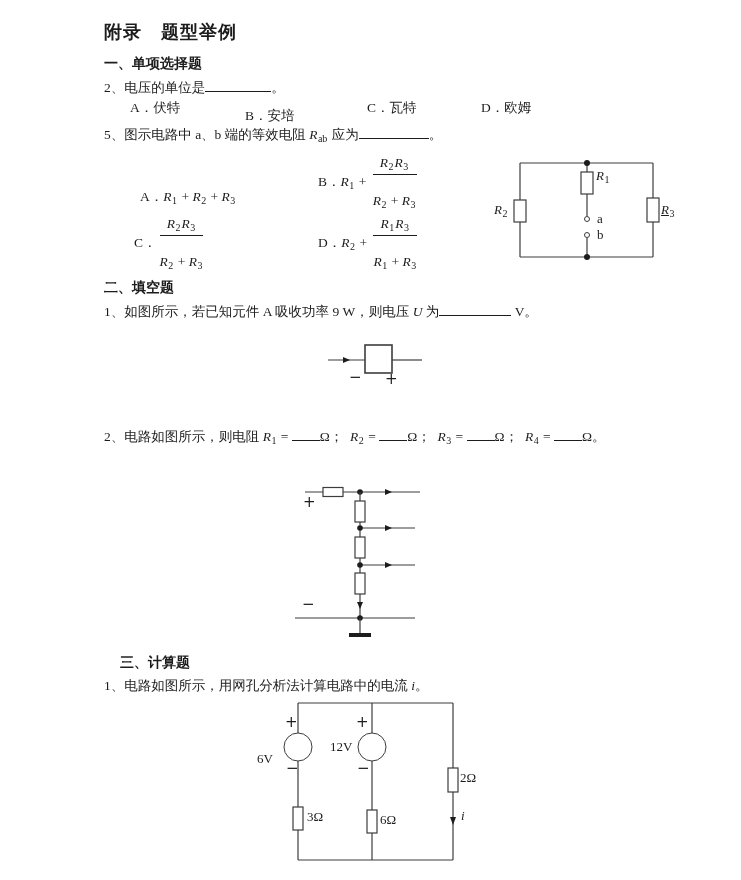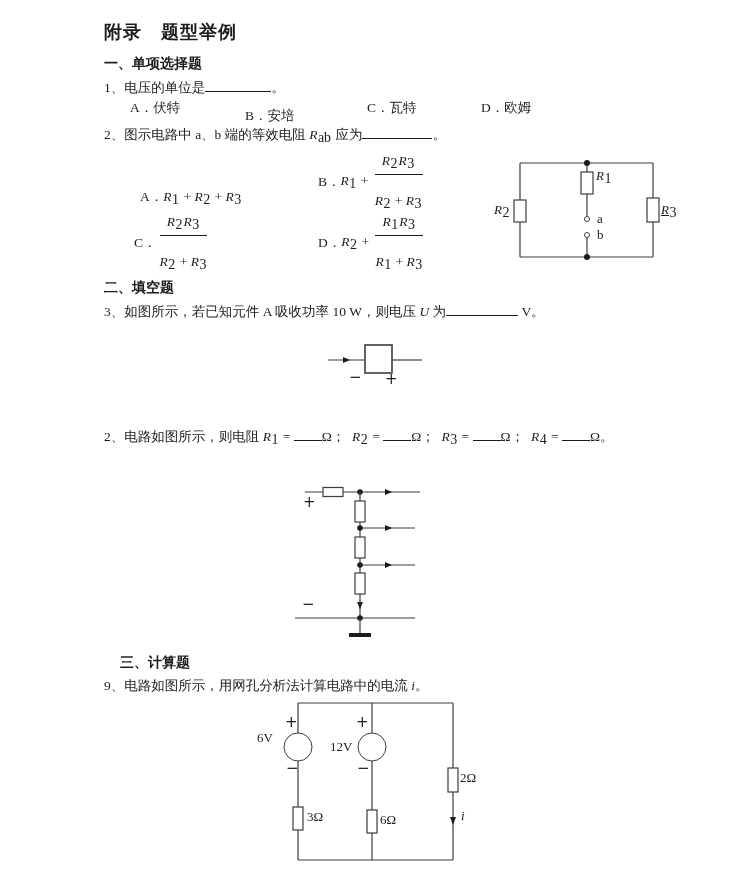--- a/index.html
+++ b/index.html
@@ -7,21 +7,21 @@
   body {
     position:relative; width:741px; height:880px; overflow:hidden;
     font-family:"Liberation Serif","DejaVu Serif",serif; color:#1c1c1c;
   }
   .abs { position:absolute; }
   .title { font-size:18px; font-weight:bold; font-family:"DejaVu Sans","Liberation Sans",sans-serif; letter-spacing:1px; }
   .h { font-size:14px; font-weight:bold; font-family:Liberation Sans, sans-serif; }
   .line { font-size:13.5px; white-space:pre; }
   .opt { font-size:13.5px; white-space:pre; }
   .mv { font-style:italic; font-family:"Liberation Serif","DejaVu Serif",serif; }
-  .ms { font-size:14px; vertical-align:-3px; margin:0 1px 0 0.5px; }
+  .ms { font-size:10px; vertical-align:-3px; margin:0 1px 0 0.5px; }
   .blank { display:inline-block; height:14px; border-bottom:1.2px solid #1c1c1c; vertical-align:baseline; }
   .fracrow { display:flex; align-items:center; font-size:13.5px; white-space:pre; height:48px; }
   .frac { display:inline-block; text-align:center; margin-left:3px; }
   .fnum { display:block; padding:0 5px 2px; border-bottom:1.1px solid #1c1c1c; }
   .fden { display:block; padding-top:18px; }
   .clabel { position:absolute; font-size:13px; white-space:nowrap; }
   .sign { font-size:15px; font-family:"DejaVu Sans","Liberation Sans",sans-serif; }
   svg { position:absolute; overflow:visible; display:block; }
   svg line, svg rect, svg polyline { stroke:#3d3d3d; stroke-width:1.2; fill:none; }
   svg rect.rbox { fill:#ffffff; }
@@ -29,28 +29,28 @@
   svg .term { fill:#ffffff; stroke:#3d3d3d; stroke-width:1; }
   svg polygon.arr { fill:#1c1c1c; stroke:none; }
   svg rect.gnd { fill:#1c1c1c; stroke:none; }
 </style>
 </head>
 <body>
 
 <div class="abs title" style="left:104px; top:20px;">附录　题型举例</div>
 <div class="abs h" style="left:104px; top:55px;">一、单项选择题</div>
 
-<div class="abs line" style="left:104px; top:78px;"><span>1、电压的单位是</span><span class="blank" style="width: 66px;"></span><span>。</span></div>
+<div class="abs line" style="left:104px; top:78px;"><span>2、电压的单位是</span><span class="blank" style="width: 66px;"></span><span>。</span></div>
 
 <div class="abs opt" style="left:130px; top:99px;">A．伏特</div>
 <div class="abs opt" style="left:245px; top:107px;">B．安培</div>
 <div class="abs opt" style="left:367px; top:99px;">C．瓦特</div>
 <div class="abs opt" style="left:481px; top:99px;">D．欧姆</div>
 
-<div class="abs line" style="left:104px; top:125px;"><span>2、图示电路中 a、b 端的等效电阻 </span><span class="mv">R</span><span class="ms">ab</span><span> 应为</span><span class="blank" style="width: 70px;"></span><span>。</span></div>
+<div class="abs line" style="left:104px; top:125px;"><span>5、图示电路中 a、b 端的等效电阻 </span><span class="mv">R</span><span class="ms">ab</span><span> 应为</span><span class="blank" style="width: 70px;"></span><span>。</span></div>
 
 <div class="abs opt" style="left:134px; top:172px;">
   <span>A．</span><span><span class="mv">R</span><span class="ms">1</span><span> + </span><span class="mv">R</span><span class="ms">2</span><span> + </span><span class="mv">R</span><span class="ms">3</span></span>
 </div>
 
 <div class="abs fracrow" style="left:318px; top:158px;">
   <span>B．</span><span><span class="mv">R</span><span class="ms">1</span><span> + </span></span><span class="frac"><span class="fnum"><span class="mv">R</span><span class="ms">2</span><span class="mv">R</span><span class="ms">3</span></span><span class="fden"><span class="mv">R</span><span class="ms">2</span><span> + </span><span class="mv">R</span><span class="ms">3</span></span></span>
 </div>
 
 <div class="abs fracrow" style="left:134px; top:219px;">
@@ -84,21 +84,21 @@
     <circle class="term" cx="97" cy="85" r="2.5"></circle>
   </g>
 </svg>
 <span class="clabel" style="left:494px; top:202px;"><span class="mv">R</span><span class="ms">2</span></span>
 <span class="clabel" style="left:596px; top:168px;"><span class="mv">R</span><span class="ms">1</span></span>
 <span class="clabel" style="left:661px; top:202px;text-decoration:underline;"><span class="mv">R</span><span class="ms">3</span></span>
 <span class="clabel" style="left:597px; top:211px;">a</span>
 <span class="clabel" style="left:597px; top:227px;">b</span>
 
 <div class="abs h" style="left:104px; top:279px;">二、填空题</div>
-<div class="abs line" style="left:104px; top:302px;"><span>3、如图所示，若已知元件 A 吸收功率 10 W，则电压 </span><span class="mv">U</span><span> 为</span><span class="blank" style="width: 72px;"></span><span> V。</span></div>
+<div class="abs line" style="left:104px; top:302px;"><span>1、如图所示，若已知元件 A 吸收功率 9 W，则电压 </span><span class="mv">U</span><span> 为</span><span class="blank" style="width: 72px;"></span><span> V。</span></div>
 
 <svg style="left:315px; top:338px;" width="120" height="50" viewBox="0 0 120 50">
   <g>
     <line x1="13" y1="22" x2="50" y2="22"></line>
     <polygon class="arr" points="28,19 28,25 35,22"></polygon>
   </g>
   <rect class="rbox" x="50" y="7" width="27" height="28" style="stroke-width:1.6"></rect>
   <line x1="77" y1="22" x2="107" y2="22"></line>
 </svg>
 <span class="clabel sign" style="left:349px; top:368px;">−</span>
@@ -136,21 +136,21 @@
   </g>
   <g>
     <line x1="75" y1="140" x2="75" y2="155"></line>
     <rect class="gnd" x="64" y="155" width="22" height="4"></rect>
   </g>
 </svg>
 <span class="clabel sign" style="left:303px; top:493px;">+</span>
 <span class="clabel sign" style="left:302px; top:595px;">−</span>
 
 <div class="abs h" style="left:120px; top:654px;">三、计算题</div>
-<div class="abs line" style="left:104px; top:677px;"><span>9、电路如图所示，用网孔分析法计算电路中的电流 </span><span class="mv">i</span><span>。</span></div>
+<div class="abs line" style="left:104px; top:677px;"><span>1、电路如图所示，用网孔分析法计算电路中的电流 </span><span class="mv">i</span><span>。</span></div>
 
 <svg style="left:245px; top:695px;" width="235" height="175" viewBox="0 0 235 175">
   <g>
     <line x1="53" y1="8" x2="208" y2="8"></line>
     <line x1="53" y1="165" x2="208" y2="165"></line>
   </g>
   <g>
     <line x1="53" y1="8" x2="53" y2="165"></line>
     <circle class="term" cx="53" cy="52" r="14"></circle>
     <rect class="rbox" x="48" y="112" width="10" height="23"></rect>
@@ -161,20 +161,20 @@
     <rect class="rbox" x="122" y="115" width="10" height="23"></rect>
   </g>
   <g>
     <line x1="208" y1="8" x2="208" y2="165"></line>
     <rect class="rbox" x="203" y="73" width="10" height="24"></rect>
     <polygon class="arr" points="205,122 211,122 208,130"></polygon>
   </g>
 </svg>
 <span class="clabel sign" style="left:285px; top:713px;">+</span>
 <span class="clabel sign" style="left:286px; top:759px;">−</span>
-<span class="clabel" style="left:257px; top:730px;">6V</span>
+<span class="clabel" style="left:257px; top:751px;">6V</span>
 <span class="clabel sign" style="left:356px; top:713px;">+</span>
 <span class="clabel sign" style="left:357px; top:759px;">−</span>
 <span class="clabel" style="left:330px; top:739px;">12V</span>
 <span class="clabel" style="left:307px; top:809px;">3Ω</span>
 <span class="clabel" style="left:380px; top:812px;text-align:right;">6Ω</span>
 <span class="clabel" style="left:460px; top:770px;">2Ω</span>
 <span class="clabel mv" style="left:461px; top:808px;">i</span>
 
 </body></html>

